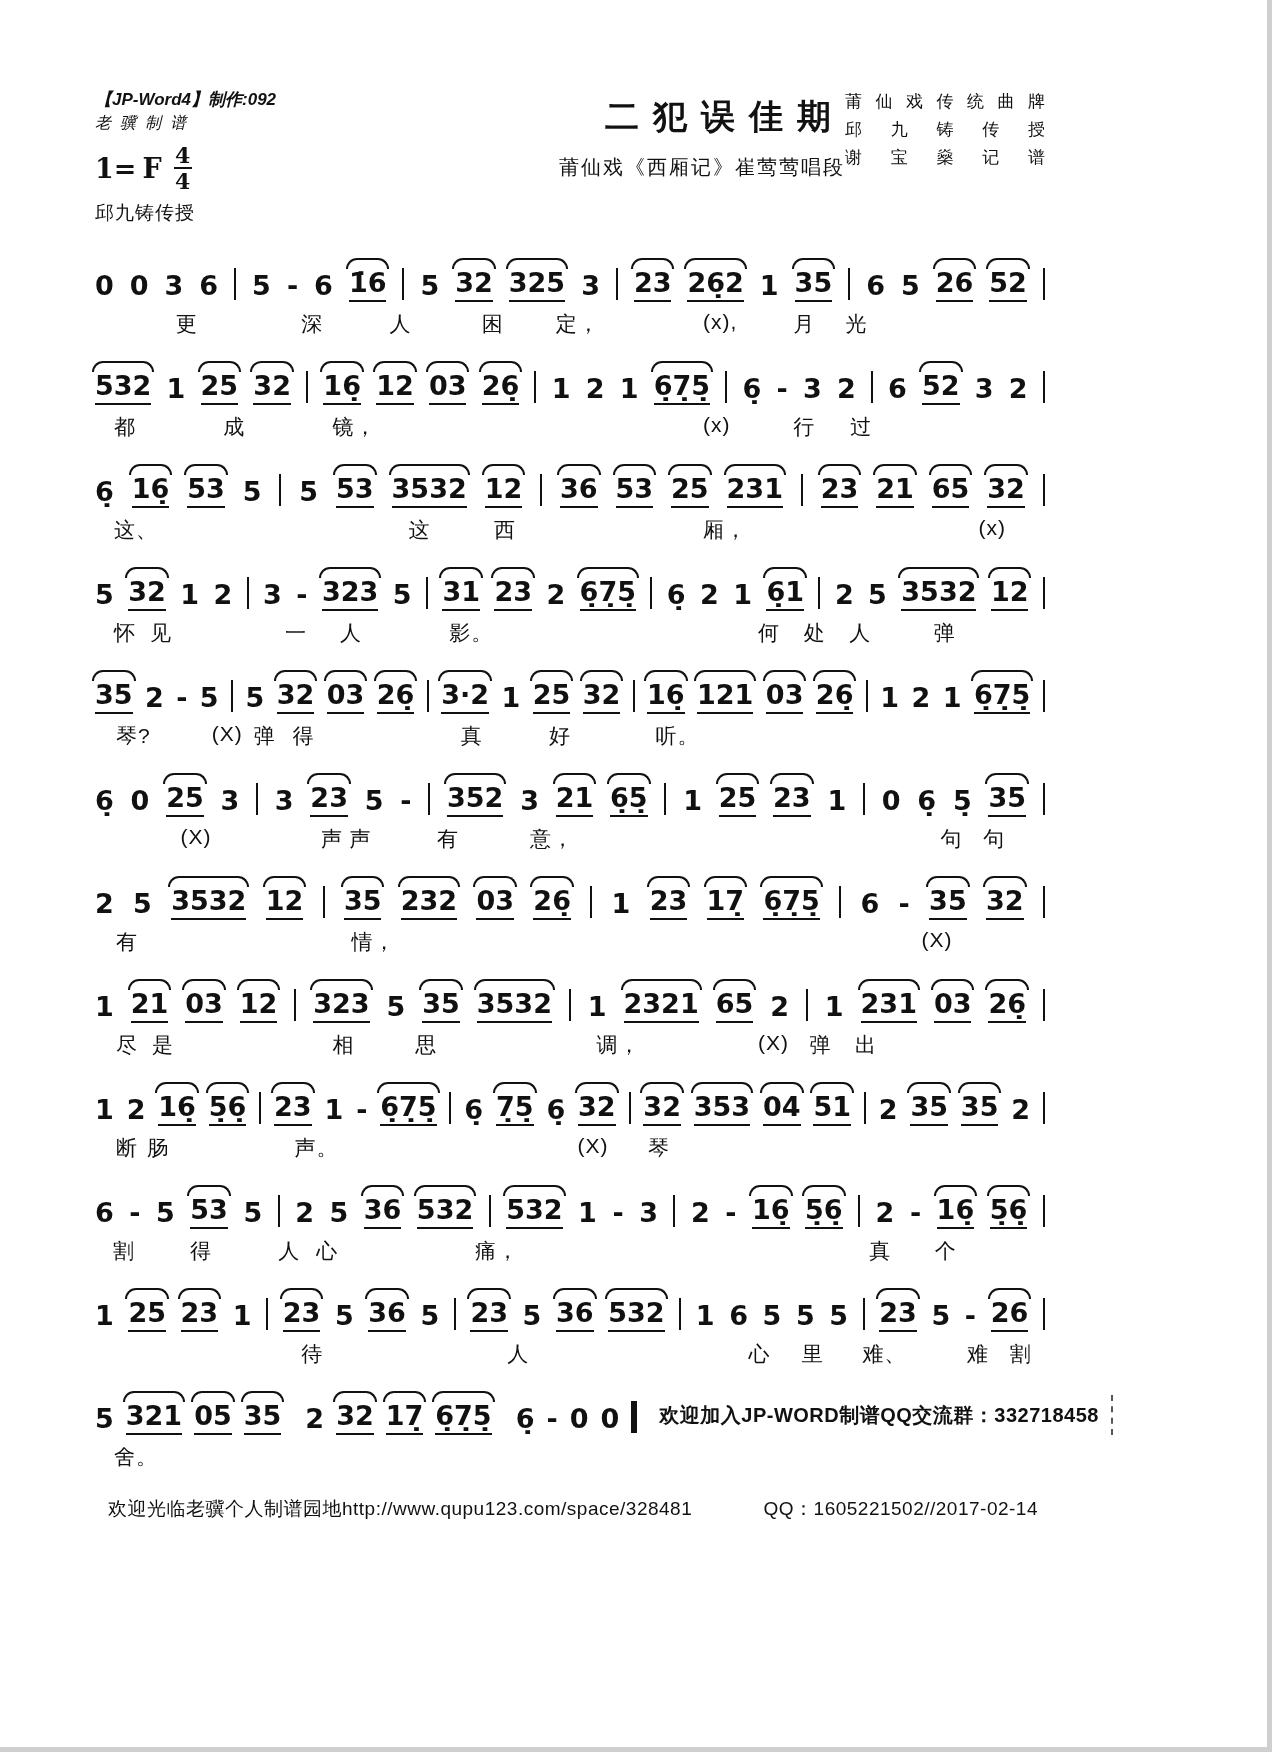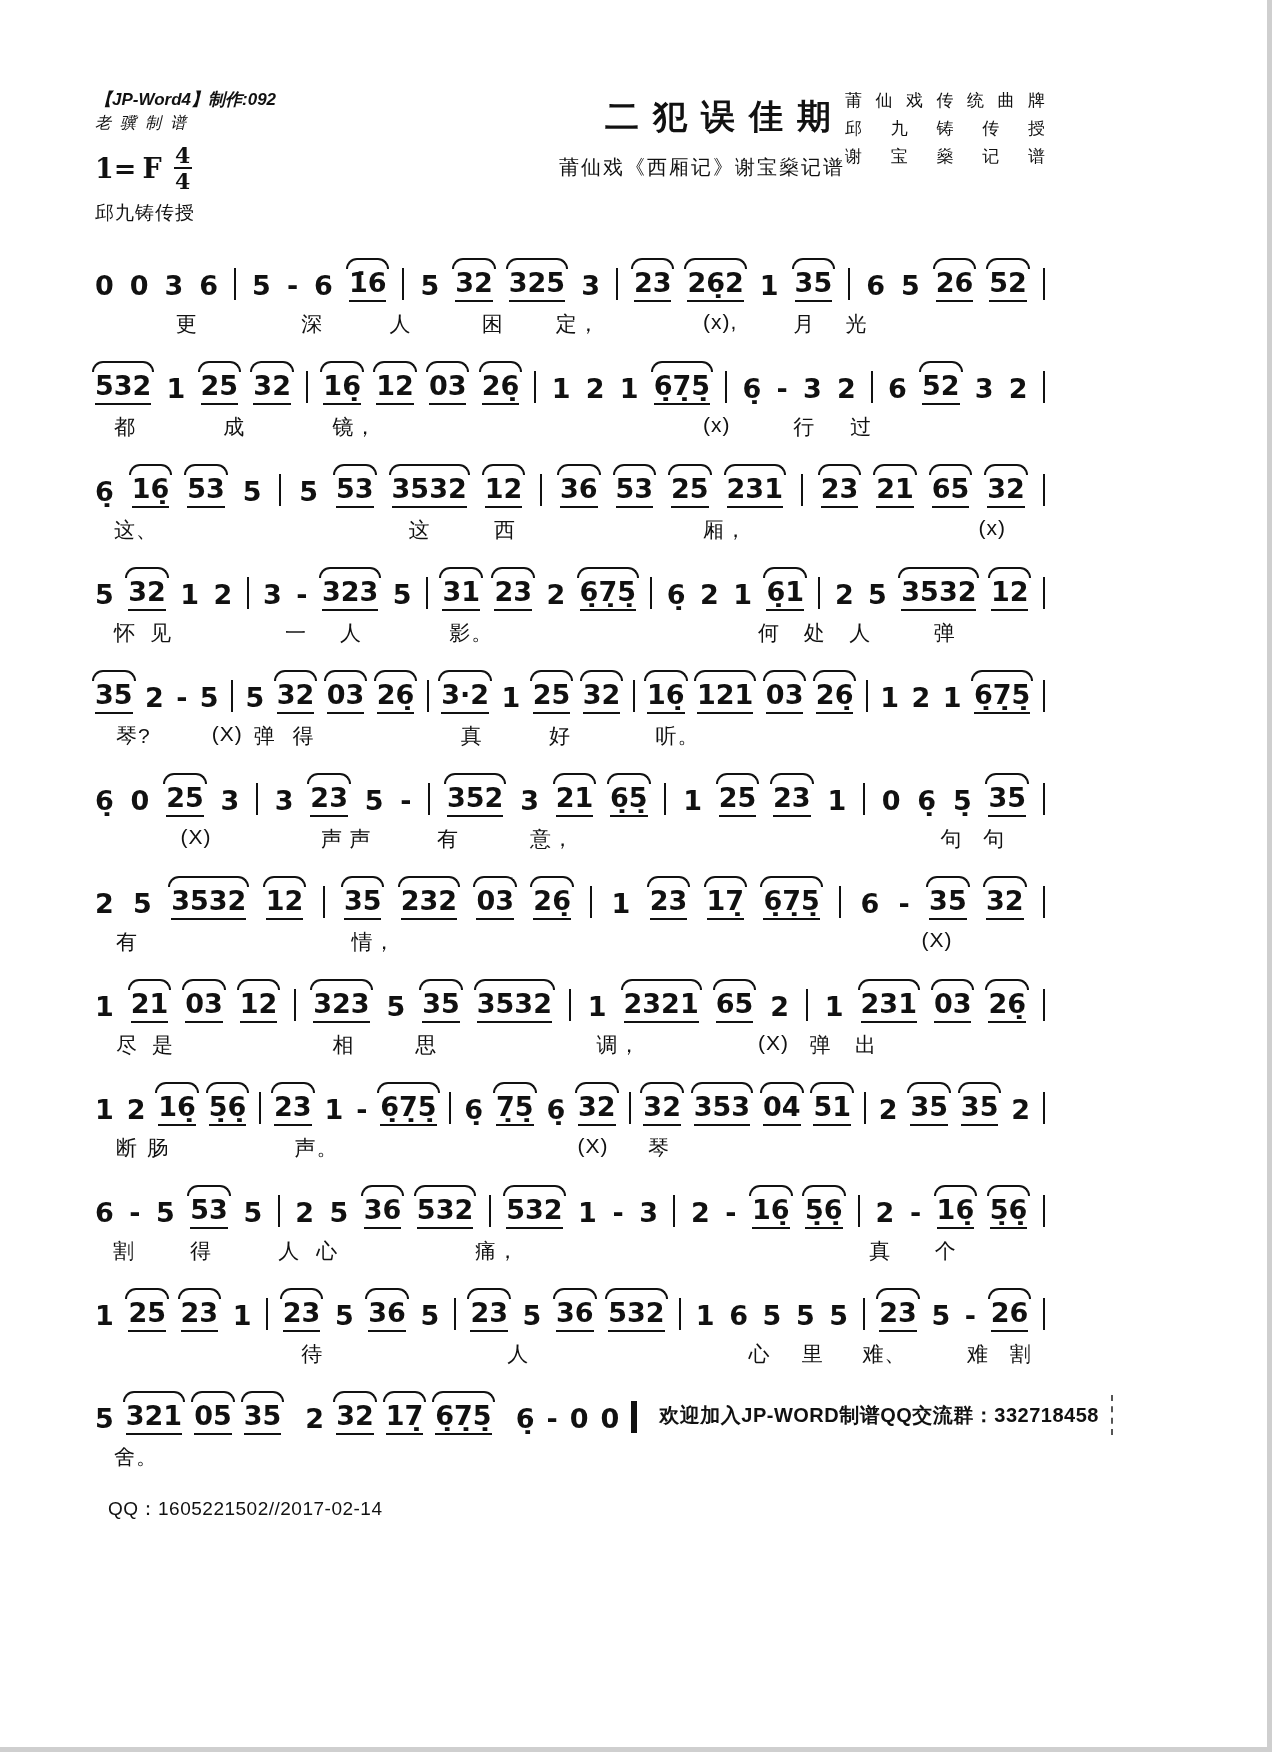--- a/index.html
+++ b/index.html
@@ -25,21 +25,21 @@
   .key-num{font-size:27px;font-weight:bold;font-family:"DejaVu Serif", serif;}
   .key-letter{font-size:27px;font-weight:bold;font-family:"DejaVu Serif", serif;margin:0 4px 0 6px;}
   .meter{display:inline-flex;flex-direction:column;align-items:center;margin-left:8px;line-height:1;}
   .meter span{font-size:22px;font-weight:bold;font-family:"DejaVu Serif", serif;}
   .meter-line{width:18px;height:2px;background:#111;margin:1px 0;}
   .tempo{font-size:19px;margin-top:8px;letter-spacing:1px;}
   .h-center{flex:1 1 auto;text-align:right;}
   .title{font-size:34px;font-weight:bold;letter-spacing:14px;margin-top:6px;}
   .subtitle{font-size:20px;letter-spacing:2px;margin-top:14px;}
   .source{font-size:18px;letter-spacing:1px;margin-top:12px;}
-  .h-right{flex:0 0 auto;width:200px;text-align:left;font-family:Liberation Mono, monospace;}
+  .h-right{flex:0 0 auto;width:200px;text-align:left;font-family:Liberation Serif, serif;}
   .credit{font-size:17px;line-height:1.65;text-align:justify;text-align-last:justify;}
 
   
   .score{margin-top:24px;}
   .system{height:103px;}
   .notes-row{
     display:flex;justify-content:space-between;align-items:flex-end;
     height:52px;padding-top:12px;box-sizing:border-box;
   }
   .notes-row.compact{justify-content:flex-start;gap:12px;}
@@ -84,21 +84,21 @@
           <span class="meter">
             <span>4</span>
             <span class="meter-line"></span>
             <span>4</span>
           </span>
         </div>
         <div class="tempo">邱九铸传授</div>
       </div>
       <div class="h-center">
         <div class="title">二犯误佳期</div>
-        <div class="subtitle">莆仙戏《西厢记》谢宝燊记谱</div>
+        <div class="subtitle">莆仙戏《西厢记》崔莺莺唱段</div>
       </div>
       <div class="h-right">
         <div class="credit">莆仙戏传统曲牌</div>
         <div class="credit">邱九铸传授</div>
         <div class="credit">谢宝燊记谱</div>
       </div>
     </div>
 
     <div class="score" id="score">
         <div class="system">
@@ -523,15 +523,16 @@
           </div>
           <div class="lyrics-row">
             <span class="lyric" style="left: 2%;">舍。</span>
           </div>
         </div>
       </div>
 
   </div>
 
   <div class="footer">
+    <span>欢迎光临老骥个人制谱园地http://www.qupu123.com/space/328481</span>
     <span>QQ：1605221502//2017-02-14</span>
   </div>
 </div>
 
 </body></html>

